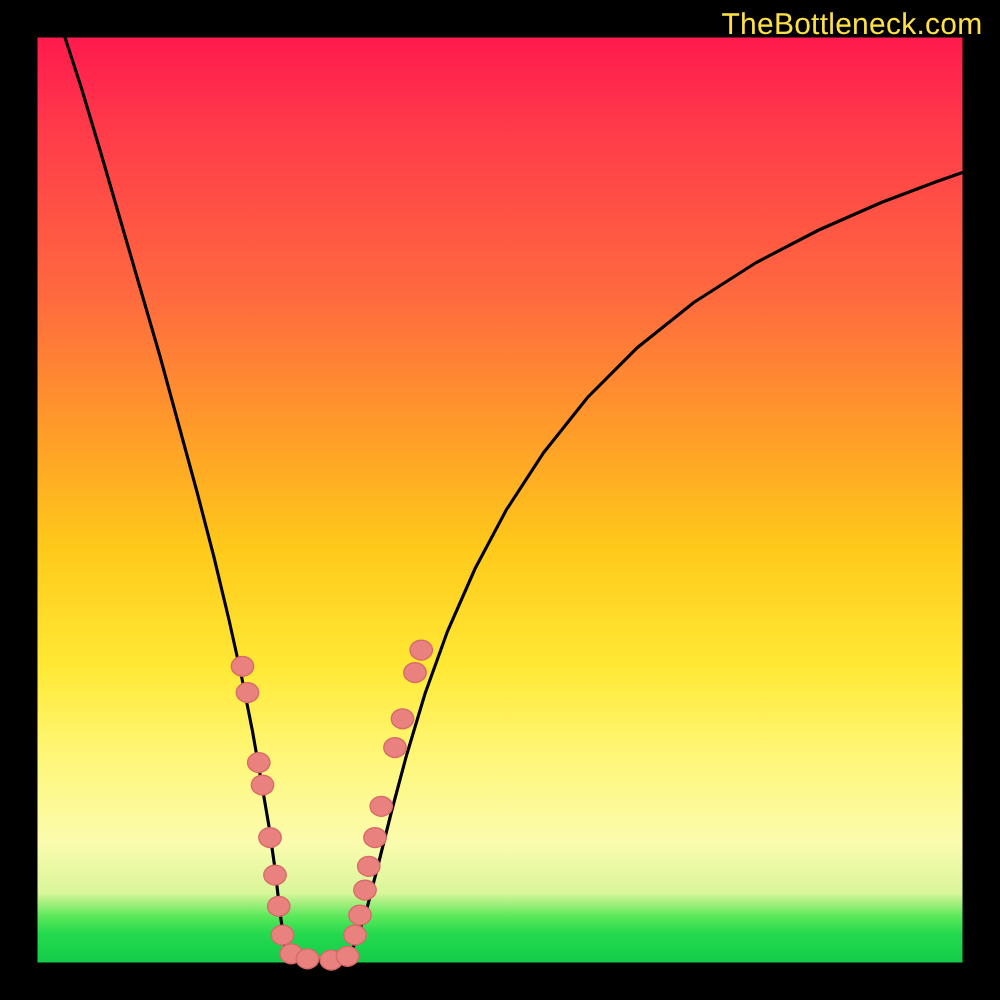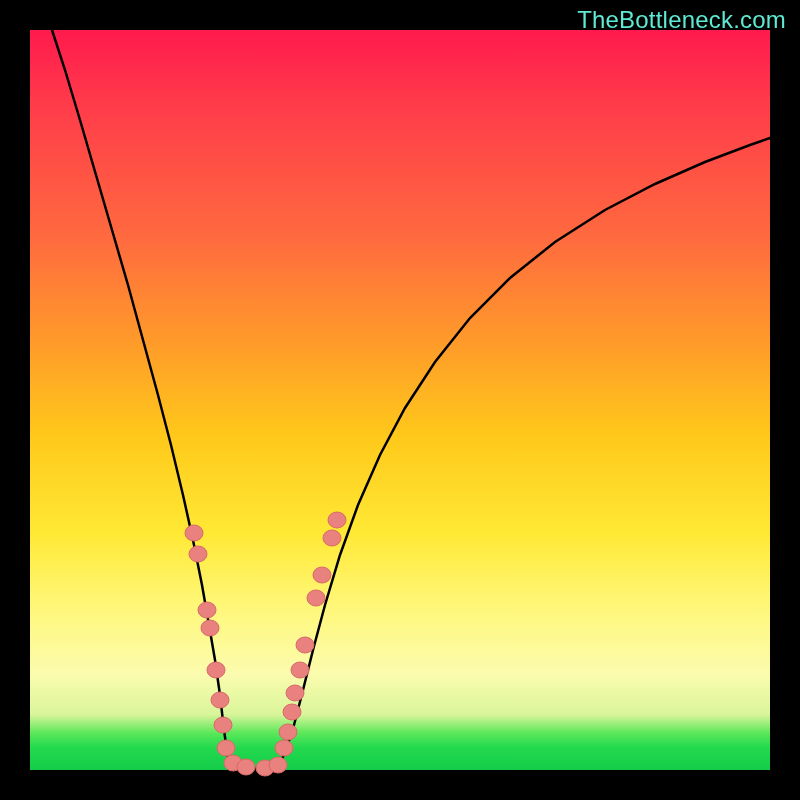--- a/index.html
+++ b/index.html
@@ -36,21 +36,21 @@
       #d9f59a 92.5%,
       #5be85a 95%,
       #22d94e 97%,
       #15cc4a 100%
     );
   }
   .watermark {
     position: absolute;
     top: 6px;
     right: 14px;
-    color: #5eead4;
+    color: #fde047;
     font-size: 24px;
     letter-spacing: 0.2px;
     font-weight: 400;
     user-select: none;
   }
   svg.overlay {
     position: absolute;
     left: 30px;
     top: 30px;
     width: 740px;

